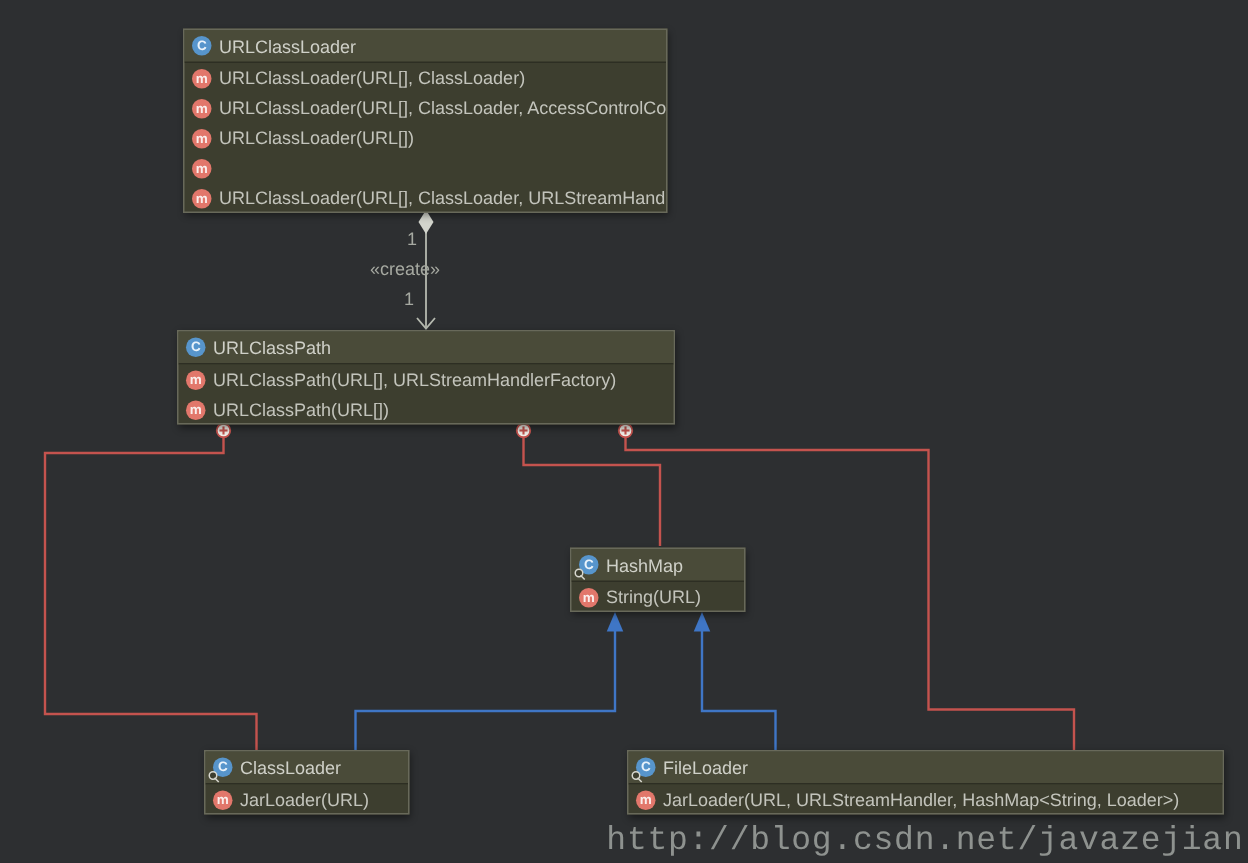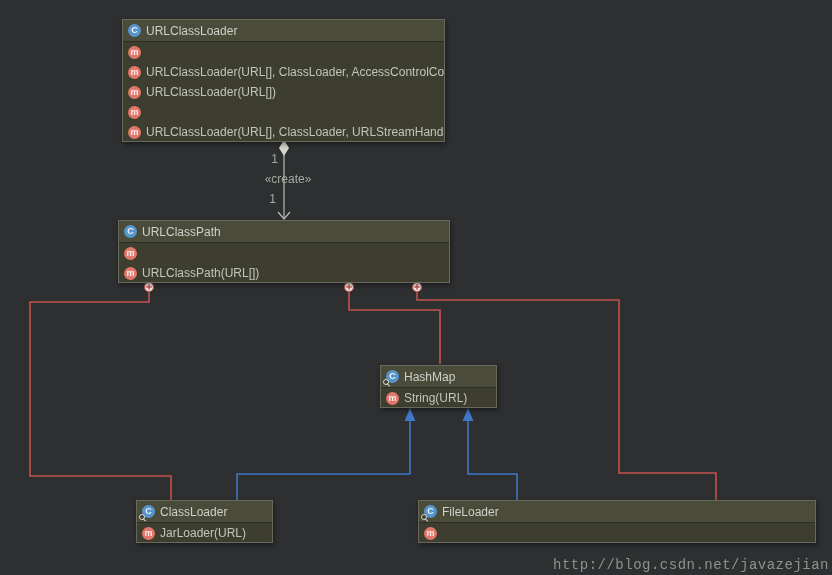--- a/index.html
+++ b/index.html
@@ -17,21 +17,21 @@
       font-weight:bold;font-size:9px;line-height:13px;text-align:center;}
   .ic-class{background:#5795cc;color:#eaf3fb;}
   .ic-method{background:#e2776b;color:#fbeeec;}
   .key-badge{position:absolute;left:-3px;bottom:-2px;width:4px;height:4px;
              border:1px solid #d9d9d1;border-radius:50%;background:#3d3e2f;}
   .key-badge::after{content:'';position:absolute;left:3px;top:3px;width:4px;height:1px;
              background:#d9d9d1;transform:rotate(45deg);transform-origin:left center;}
   .edge-label{position:absolute;color:#a6a9a1;font-size:12px;line-height:14px;}
   .edge-label.center{text-align:center;}
   .watermark{position:absolute;right:3px;bottom:2px;color:#8e928f;
-             font-family:"Liberation Mono",monospace;font-size:14px;letter-spacing:.5px;}
+             font-family:"Liberation Mono",monospace;font-size:22px;letter-spacing:.5px;}
 </style>
 </head>
 <body>
 
 <div class="canvas">
 
   <svg class="edges" width="832" height="575">
 
     <g>
       <line x1="284" y1="148" x2="284" y2="219" stroke="#b6bab0" stroke-width="1.2"></line>
@@ -63,30 +63,31 @@
       <path d="M237,500 L237,474 L410,474 L410,420" fill="none" stroke="#3f76c6" stroke-width="1.6"></path>
       <polygon points="410,408 404.5,421 415.5,421" fill="#3f76c6"></polygon>
     </g>
     <g>
       <path d="M517,500 L517,474 L468,474 L468,420" fill="none" stroke="#3f76c6" stroke-width="1.6"></path>
       <polygon points="468,408 462.5,421 473.5,421" fill="#3f76c6"></polygon>
     </g>
   </svg>
 
   <div class="edge-label" style="left:266px;top:152px;width:12px;text-align:right;">1</div>
-  <div class="edge-label center" style="left:248px;top:172px;width:80px;">«create»</div>
+  <div class="edge-label center" style="left:230px;top:172px;width:80px;">«create»</div>
   <div class="edge-label" style="left:264px;top:192px;width:12px;text-align:right;">1</div>
 
   <div class="uml-node" style="left:122px;top:19px;width:323px;height:123px">
     <div class="uml-header">
       <span class="ic ic-class"><span>C</span></span>
       <span>URLClassLoader</span>
     </div>
     <div class="uml-row">
       <span class="ic ic-method"><span>m</span></span>
+      <span>URLClassLoader(URL[], ClassLoader)</span>
     </div>
     <div class="uml-row">
       <span class="ic ic-method"><span>m</span></span>
       <span>URLClassLoader(URL[], ClassLoader, AccessControlCon</span>
     </div>
     <div class="uml-row">
       <span class="ic ic-method"><span>m</span></span>
       <span>URLClassLoader(URL[])</span>
     </div>
     <div class="uml-row">
@@ -98,20 +99,21 @@
     </div>
   </div>
 
   <div class="uml-node" style="left:118px;top:220px;width:332px;height:63px">
     <div class="uml-header">
       <span class="ic ic-class"><span>C</span></span>
       <span>URLClassPath</span>
     </div>
     <div class="uml-row">
       <span class="ic ic-method"><span>m</span></span>
+      <span>URLClassPath(URL[], URLStreamHandlerFactory)</span>
     </div>
     <div class="uml-row">
       <span class="ic ic-method"><span>m</span></span>
       <span>URLClassPath(URL[])</span>
     </div>
   </div>
 
   <div class="uml-node" style="left:380px;top:365px;width:117px;height:43px">
     <div class="uml-header">
       <span class="ic ic-class"><span>C</span><span class="key-badge"></span></span>
@@ -134,18 +136,19 @@
     </div>
   </div>
 
   <div class="uml-node" style="left:418px;top:500px;width:398px;height:43px">
     <div class="uml-header">
       <span class="ic ic-class"><span>C</span><span class="key-badge"></span></span>
       <span>FileLoader</span>
     </div>
     <div class="uml-row">
       <span class="ic ic-method"><span>m</span></span>
+      <span>JarLoader(URL, URLStreamHandler, HashMap&lt;String, Loader&gt;)</span>
     </div>
   </div>
 
   <div class="watermark">http://blog.csdn.net/javazejian</div>
 
 </div>
 
 </body></html>

